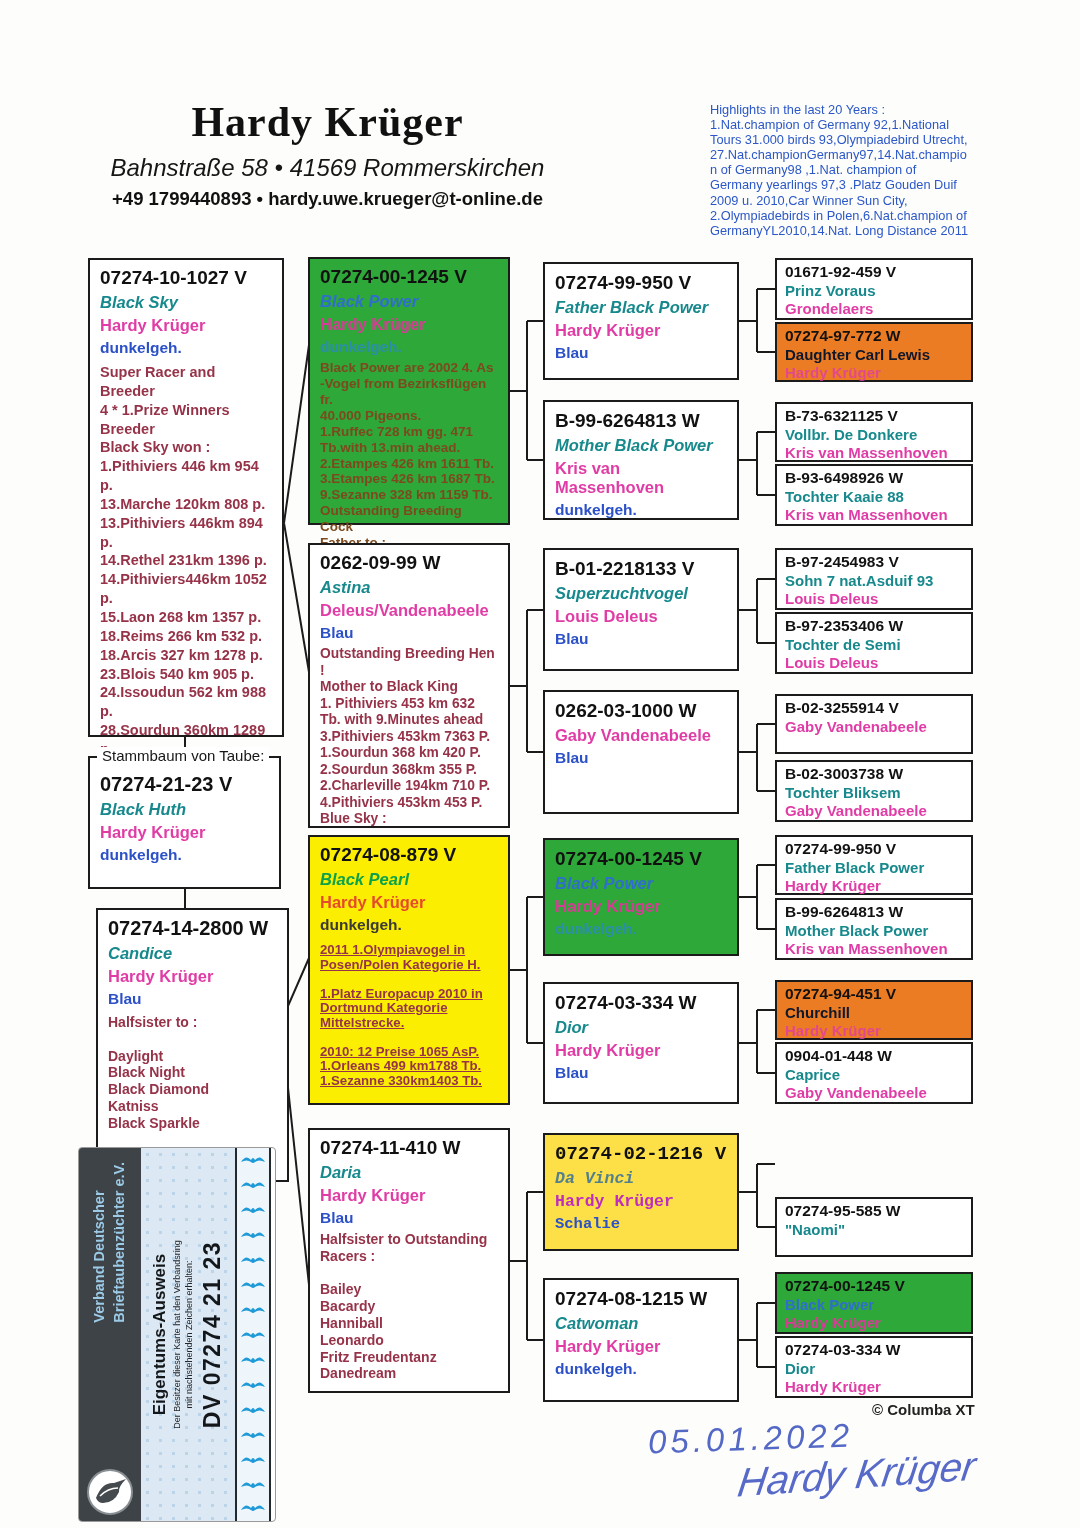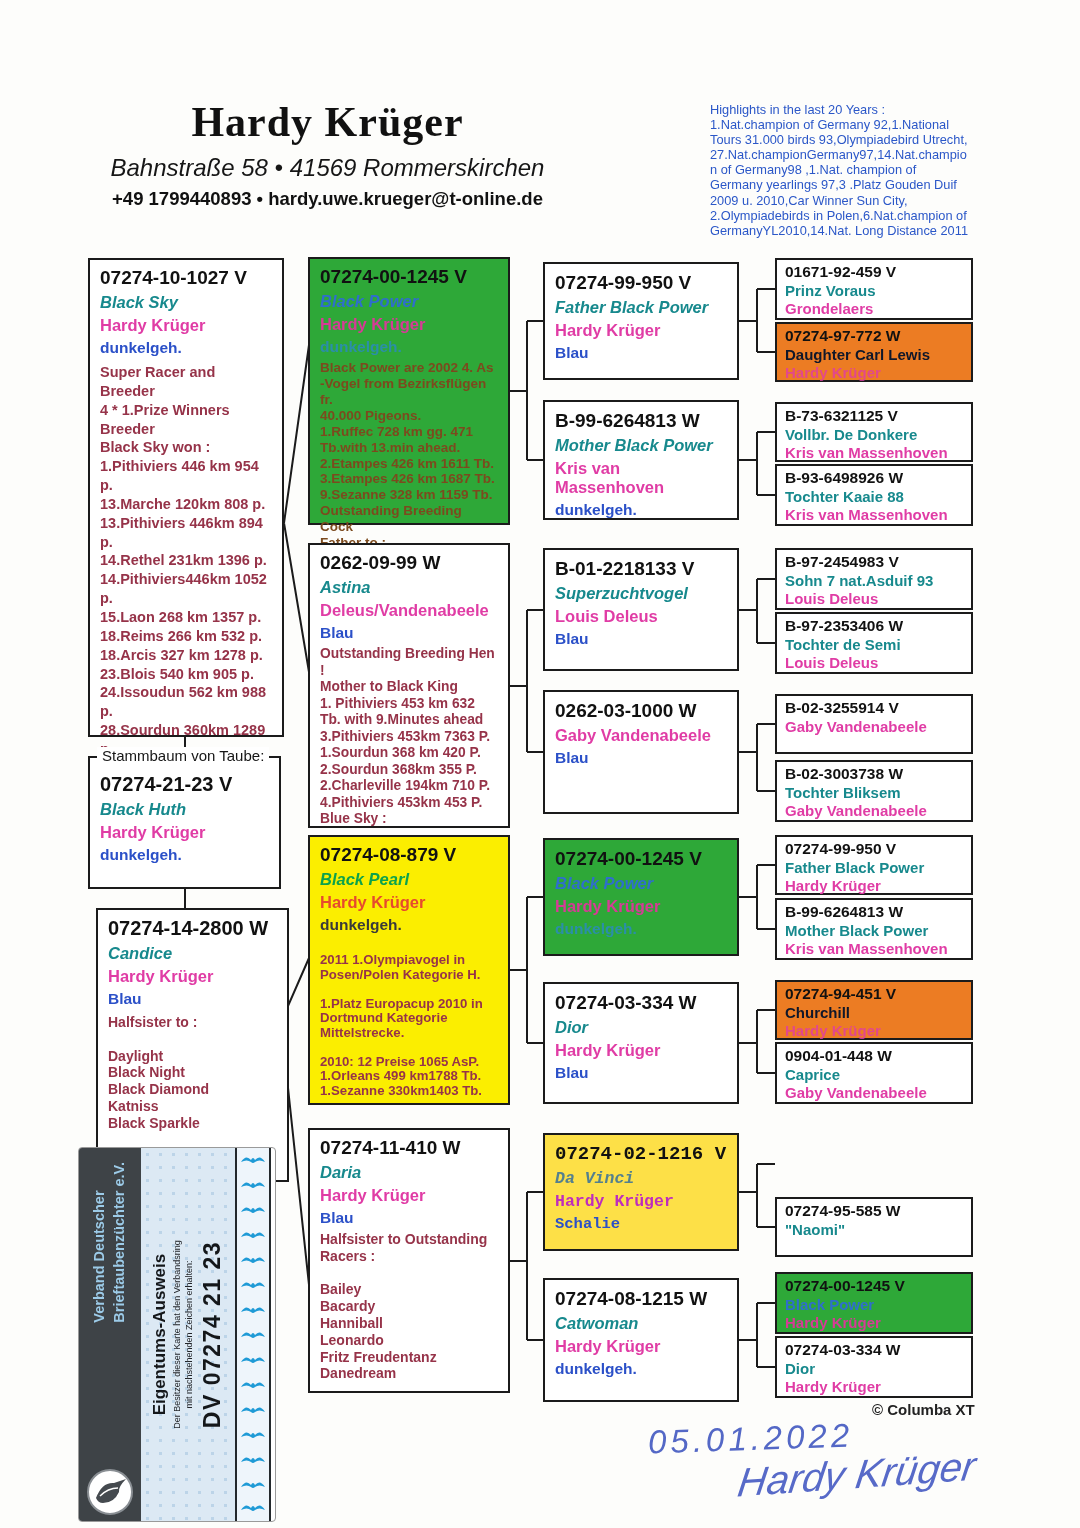--- a/index.html
+++ b/index.html
@@ -183,21 +183,21 @@
 2.Charleville 194km 710 P.
 4.Pithiviers 453km 453 P.
 Blue Sky :</div>
   </div>
 
   <div class="pbox bg-yellow" style="left:308px;top:835px;width:202px;height:270px;">
     <div class="bid">07274-08-879 V</div>
     <div class="bname">Black Pearl</div>
     <div class="bowner">Hardy Krüger</div>
     <div class="bcolor">dunkelgeh.</div>
-    <div class="bbody" style="font-size:13.2px;line-height:1.1;margin-top:19px;">2011 1.Olympiavogel in
+    <div class="bbody" style="font-size:13.2px;line-height:1.1;margin-top:9px;text-decoration:underline;">2011 1.Olympiavogel in
 Posen/Polen Kategorie H.
 
 1.Platz Europacup 2010 in
 Dortmund Kategorie
 Mittelstrecke.
 
 2010: 12 Preise 1065 AsP.
 1.Orleans 499 km1788 Tb.
 1.Sezanne 330km1403 Tb.</div>
   </div>

